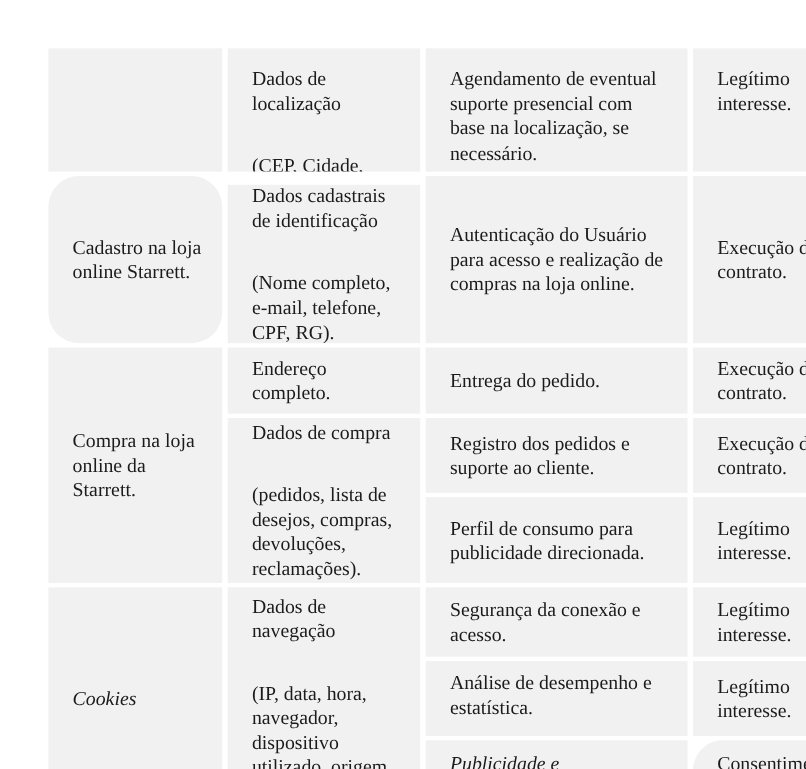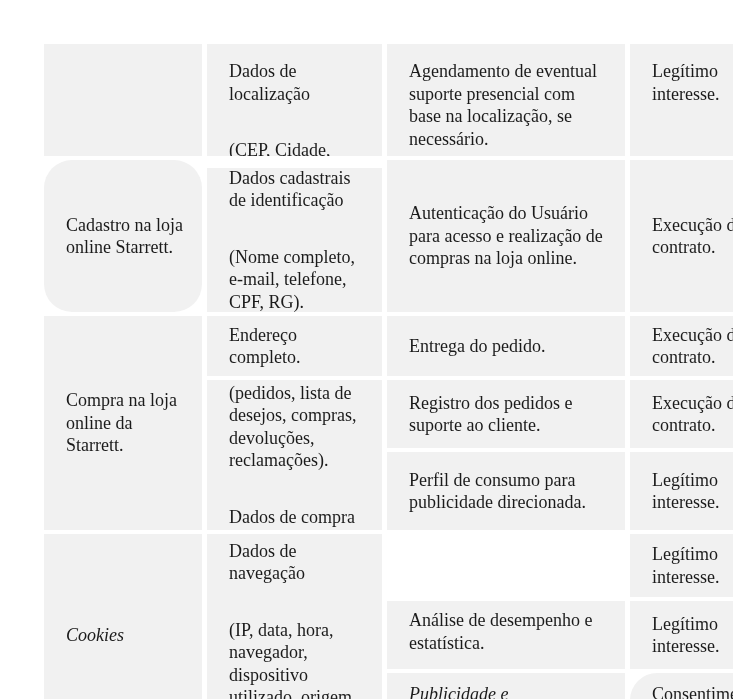--- a/index.html
+++ b/index.html
@@ -99,25 +99,25 @@
 completo.</p>
     </div>
     <div class="cell r3c3">
       <p>Entrega do pedido.</p>
     </div>
     <div class="cell r3c4">
       <p>Execução de
 contrato.</p>
     </div>
     <div class="cell compra-data">
+      <p>Dados de compra</p>
       <p>(pedidos, lista de
 desejos, compras,
 devoluções,
 reclamações).</p>
-      <p>Dados de compra</p>
     </div>
     <div class="cell r4c3">
       <p>Registro dos pedidos e
 suporte ao cliente.</p>
     </div>
     <div class="cell r4c4">
       <p>Execução de
 contrato.</p>
     </div>
     <div class="cell r5c3">
@@ -134,20 +134,24 @@
     </div>
     <div class="cell cookies-data">
       <p>Dados de
 navegação</p>
       <p>(IP, data, hora,
 navegador,
 dispositivo
 utilizado, origem,
 preferências etc.).</p>
     </div>
+    <div class="cell r6c3">
+      <p>Segurança da conexão e
+acesso.</p>
+    </div>
     <div class="cell r6c4">
       <p>Legítimo
 interesse.</p>
     </div>
     <div class="cell r7c3">
       <p>Análise de desempenho e
 estatística.</p>
     </div>
     <div class="cell r7c4">
       <p>Legítimo

